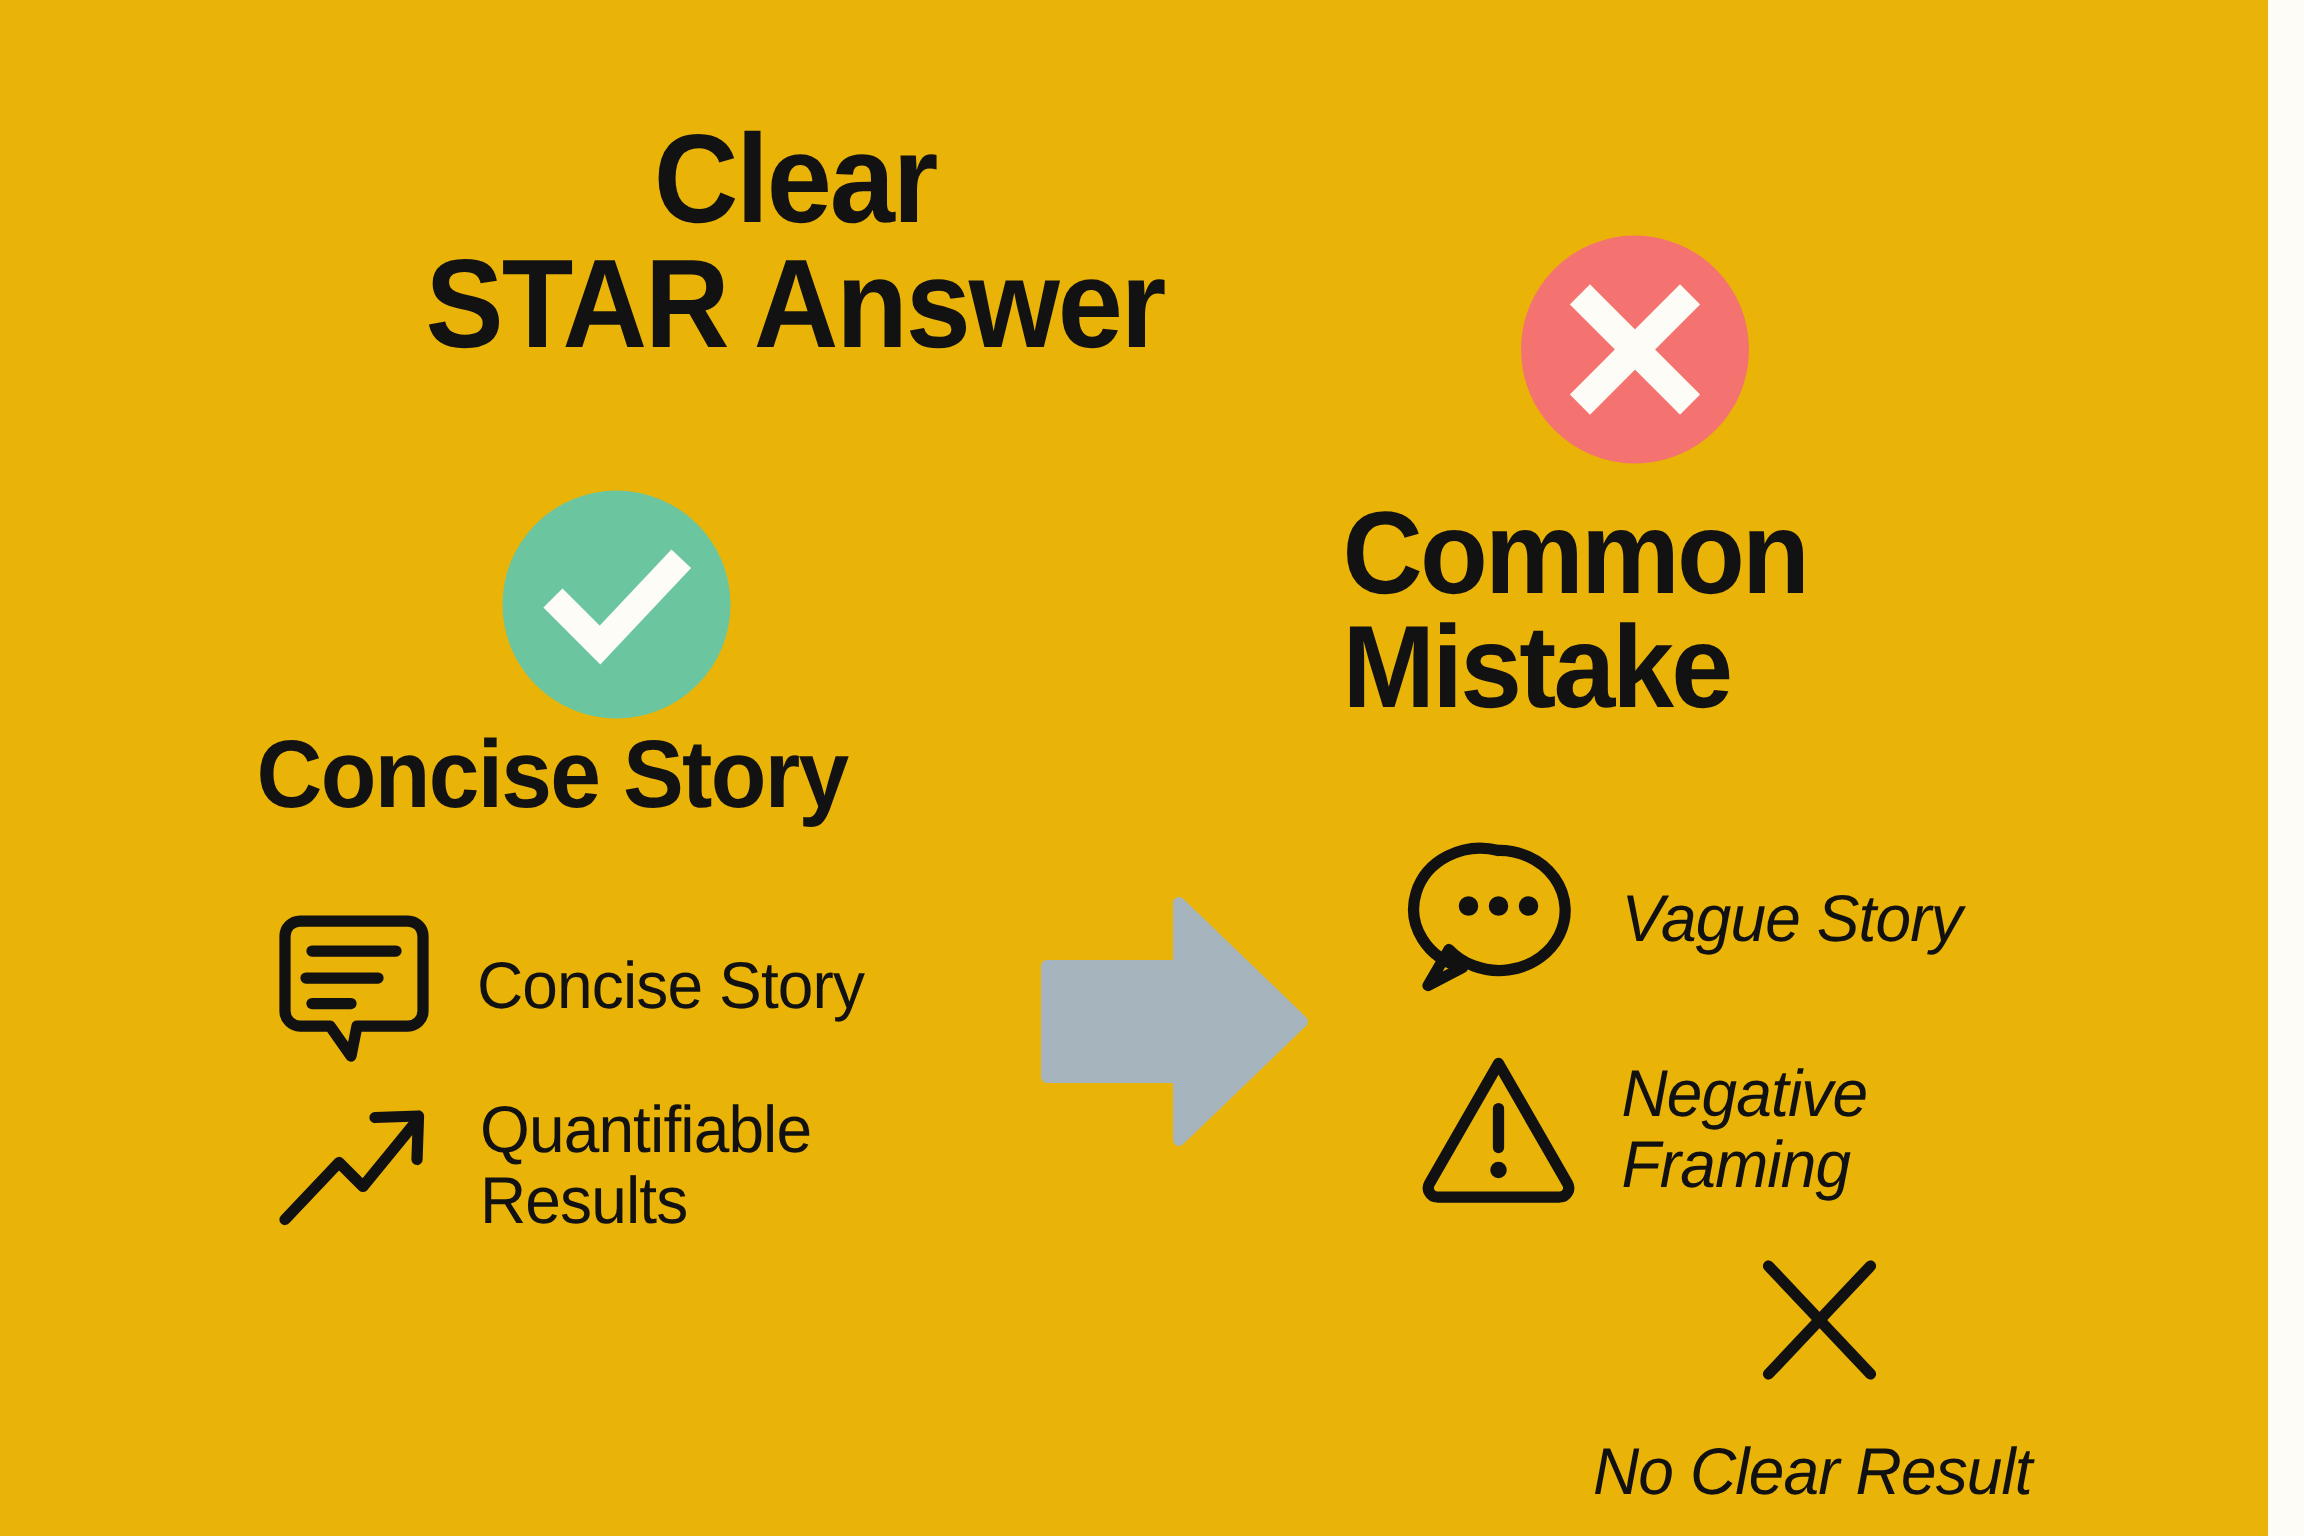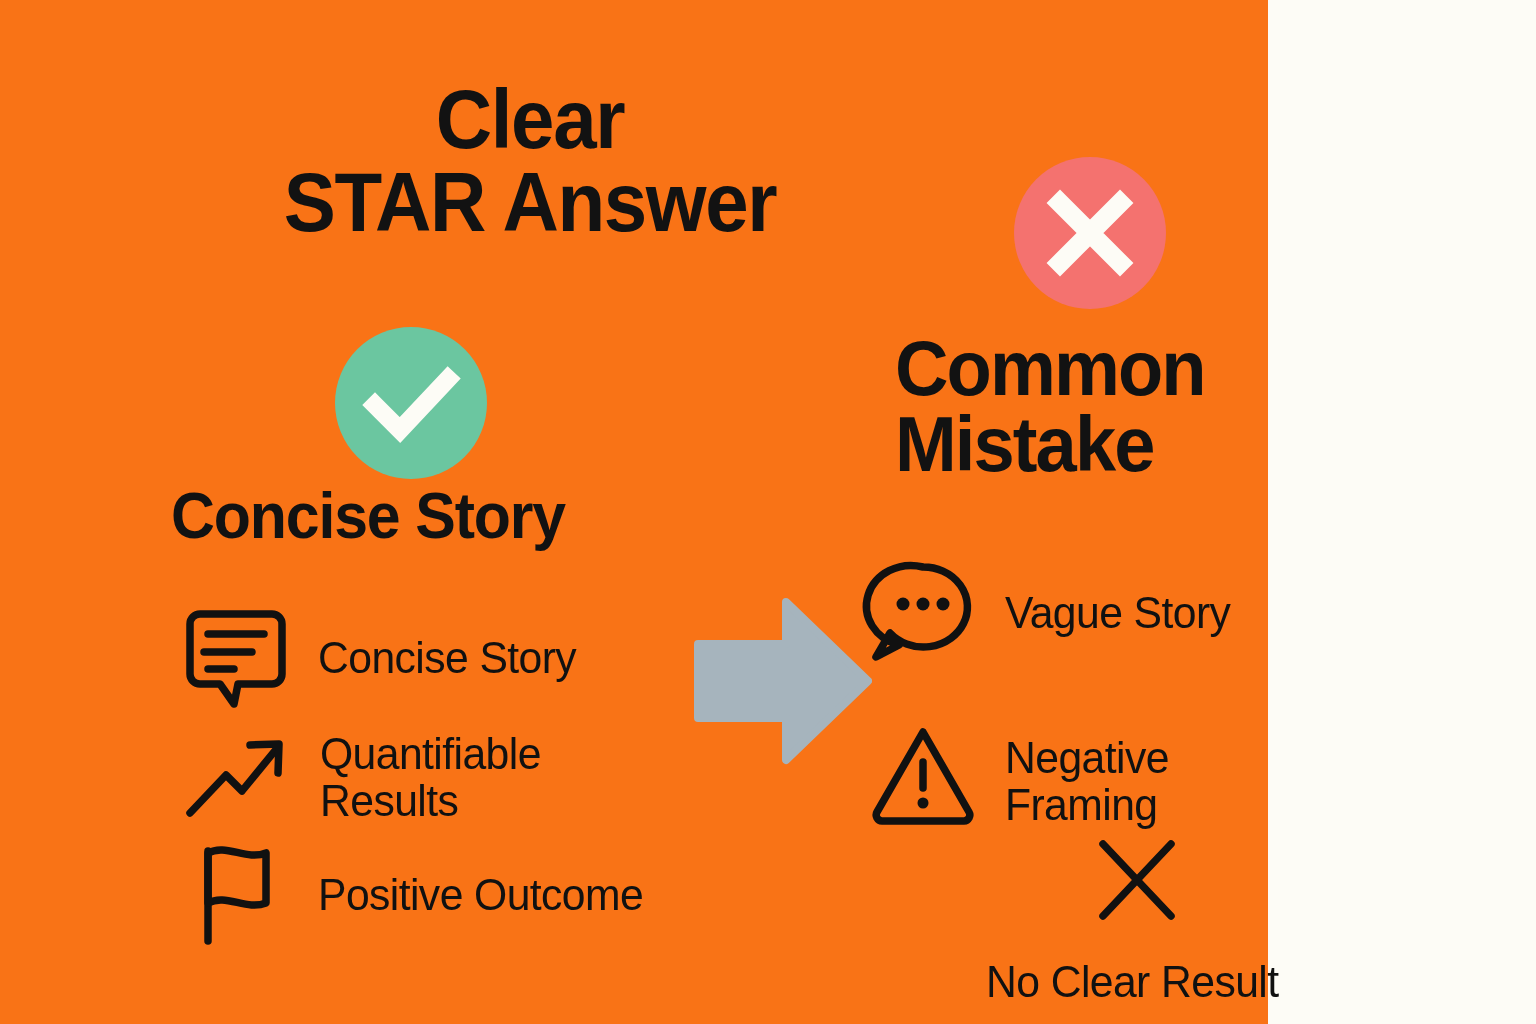--- a/index.html
+++ b/index.html
@@ -4,22 +4,22 @@
 <style>
   * { margin:0; padding:0; box-sizing:border-box; }
   html, body {
     width:1536px; height:1024px;
     background:#fdfcf6;
     font-family:"Liberation Sans", sans-serif;
     overflow:hidden;
   }
   #stage {
     position:relative;
-    width:1268px; height:1024px;
-    background:#f97316;
+    width:1512px; height:1024px;
+    background:#eab308;
   }
 
   
   .main-title {
     position:absolute;
     left:150px; top:78px;
     width:760px;
     text-align:center;
     font-weight:bold;
     font-size:84px;
@@ -69,32 +69,32 @@
     font-size:78px;
     line-height:0.98;
     letter-spacing:-2px;
     transform:scaleX(0.95);
     white-space:pre-line;
   }
 
   
   .list { position:absolute; }
   #left-list  { left:180px; top:598px; width:520px; }
-  #right-list { left:867px; top:548px; width:540px; }
+  #right-list { left:943px; top:548px; width:540px;font-style:italic; }
 
   .row {
     display:flex;
     align-items:center;
     gap:26px;
   }
   #left-list  .row:nth-child(1) { height:120px; }
   #left-list  .row:nth-child(2) { height:118px;gap:28px; }
   #left-list  .row:nth-child(3) { height:118px; }
   #right-list .row:nth-child(1) { height:130px; }
-  #right-list .row:nth-child(2) { height:150px;align-items:flex-end; }
+  #right-list .row:nth-child(2) { height:150px; }
   #right-list .row:nth-child(3) { height:118px;flex-direction:column; }
 
   .row-icon {
     flex:0 0 auto;
     width:112px; height:104px;
     display:flex; align-items:center; justify-content:center;
   }
   .row-icon svg { display:block; overflow:visible; }
 
   .row-label {
@@ -169,31 +169,20 @@
           <g fill="none" stroke="#111111" stroke-width="7.5" stroke-linecap="round" stroke-linejoin="round">
             <path d="M6 78 L42 40 L58 56 L94 12"></path>
             <path d="M66 10 L95 9 L94 38"></path>
           </g>
         </svg>
       </span>
       <span class="row-label">Quantifiable
 Results</span>
     </div>
 
-    <div class="row">
-      <span class="row-icon">
-        <svg width="104" height="104" viewBox="0 0 104 104" xmlns="http://www.w3.org/2000/svg">
-          <g fill="none" stroke="#111111" stroke-width="7.5" stroke-linecap="round" stroke-linejoin="round">
-            <path d="M24 8 V98"></path>
-            <path d="M24 10 C42 0 62 18 82 10 V60 C62 68 42 50 24 60 Z"></path>
-          </g>
-        </svg>
-      </span>
-      <span class="row-label">Positive Outcome</span>
-    </div>
 
   </div>
 
   <div class="list" id="right-list">
 
     <div class="row">
       <span class="row-icon">
         <svg width="110" height="104" viewBox="0 0 110 104" xmlns="http://www.w3.org/2000/svg">
           <g fill="none" stroke="#111111" stroke-width="7.5" stroke-linecap="round" stroke-linejoin="round">
             <path d="M55 6 a44 40 0 1 1 -33 66 L8 96 L31 84 a44 40 0 0 1 24 -78 Z"></path>

